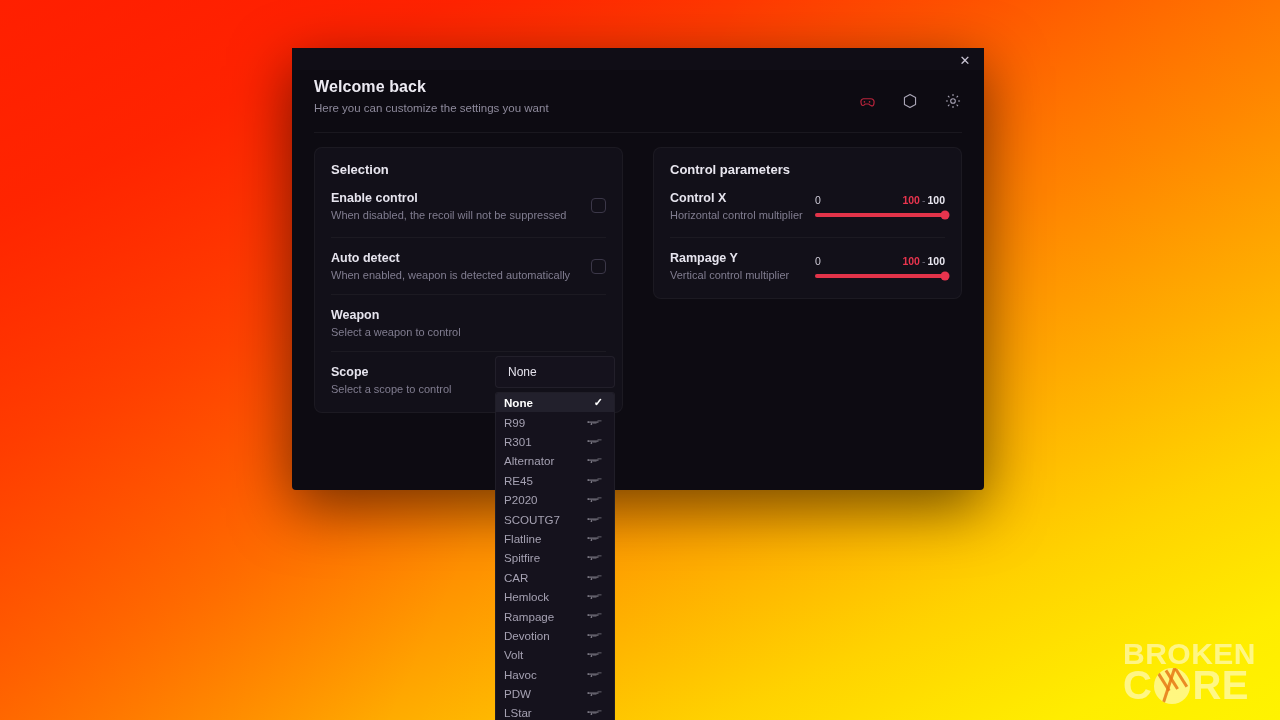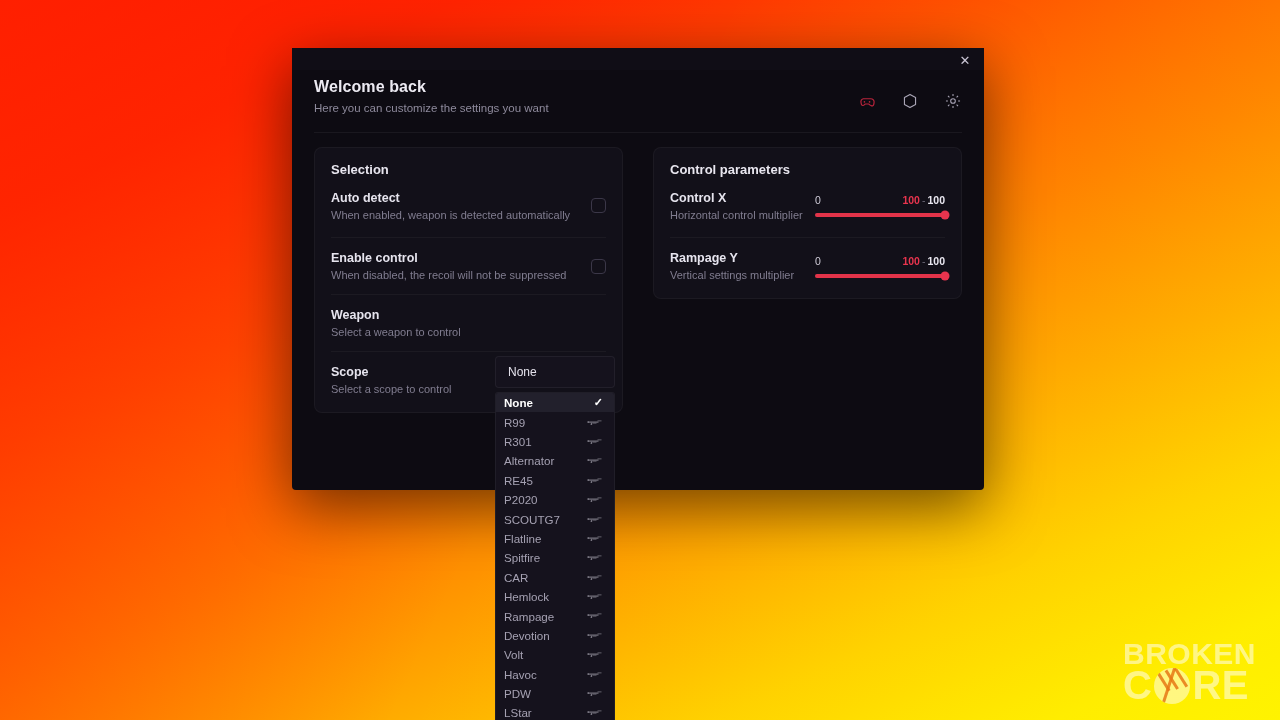--- a/index.html
+++ b/index.html
@@ -232,30 +232,30 @@
   <div class="divider"></div>
 
   <div class="content">
 
     <div class="col">
       <div class="card">
         <div class="card-title">Selection</div>
 
         <div class="row">
           <div class="row-text">
+            <div class="row-label">Enable control</div>
+            <div class="row-desc">When disabled, the recoil will not be suppressed</div>
+          </div>
+          <div class="checkbox"></div>
+        </div>
+
+        <div class="row">
+          <div class="row-text">
             <div class="row-label">Auto detect</div>
             <div class="row-desc">When enabled, weapon is detected automatically</div>
-          </div>
-          <div class="checkbox"></div>
-        </div>
-
-        <div class="row">
-          <div class="row-text">
-            <div class="row-label">Enable control</div>
-            <div class="row-desc">When disabled, the recoil will not be suppressed</div>
           </div>
           <div class="checkbox"></div>
         </div>
 
         <div class="row">
           <div class="row-text">
             <div class="row-label">Weapon</div>
             <div class="row-desc">Select a weapon to control</div>
           </div>
           <div class="select-area"></div>
@@ -290,21 +290,21 @@
             <div class="slider-track">
               <div class="slider-fill" style="width: 100%;"></div>
               <div class="slider-knob" style="left: 100%;"></div>
             </div>
           </div>
         </div>
 
         <div class="row">
           <div class="row-text">
             <div class="row-label">Rampage Y</div>
-            <div class="row-desc">Vertical settings multiplier</div>
+            <div class="row-desc">Vertical control multiplier</div>
           </div>
           <div class="slider-wrap">
             <div class="slider-vals">
               <span class="sv-min">0</span>
               <span><span class="sv-cur">100</span><span class="sv-sep">-</span><span class="sv-lim">100</span></span>
             </div>
             <div class="slider-track">
               <div class="slider-fill" style="width: 100%;"></div>
               <div class="slider-knob" style="left: 100%;"></div>
             </div>

